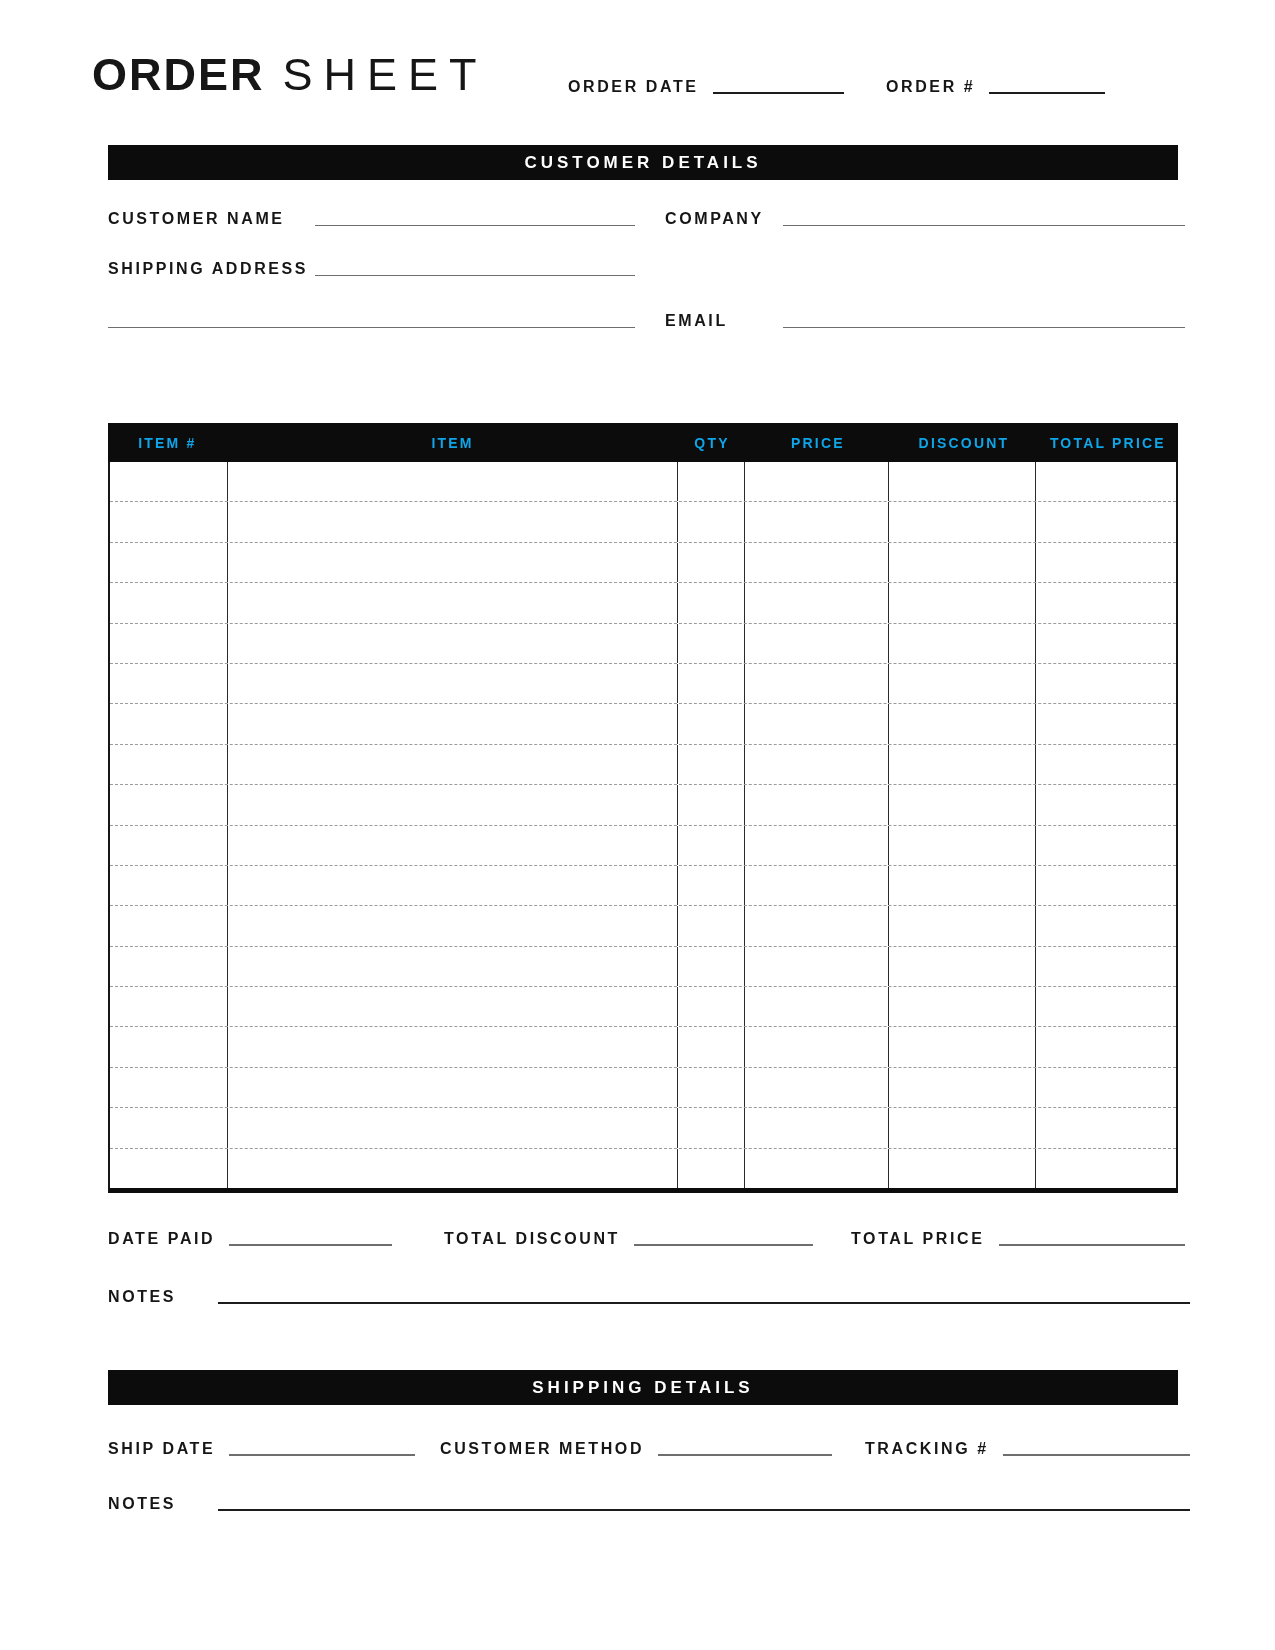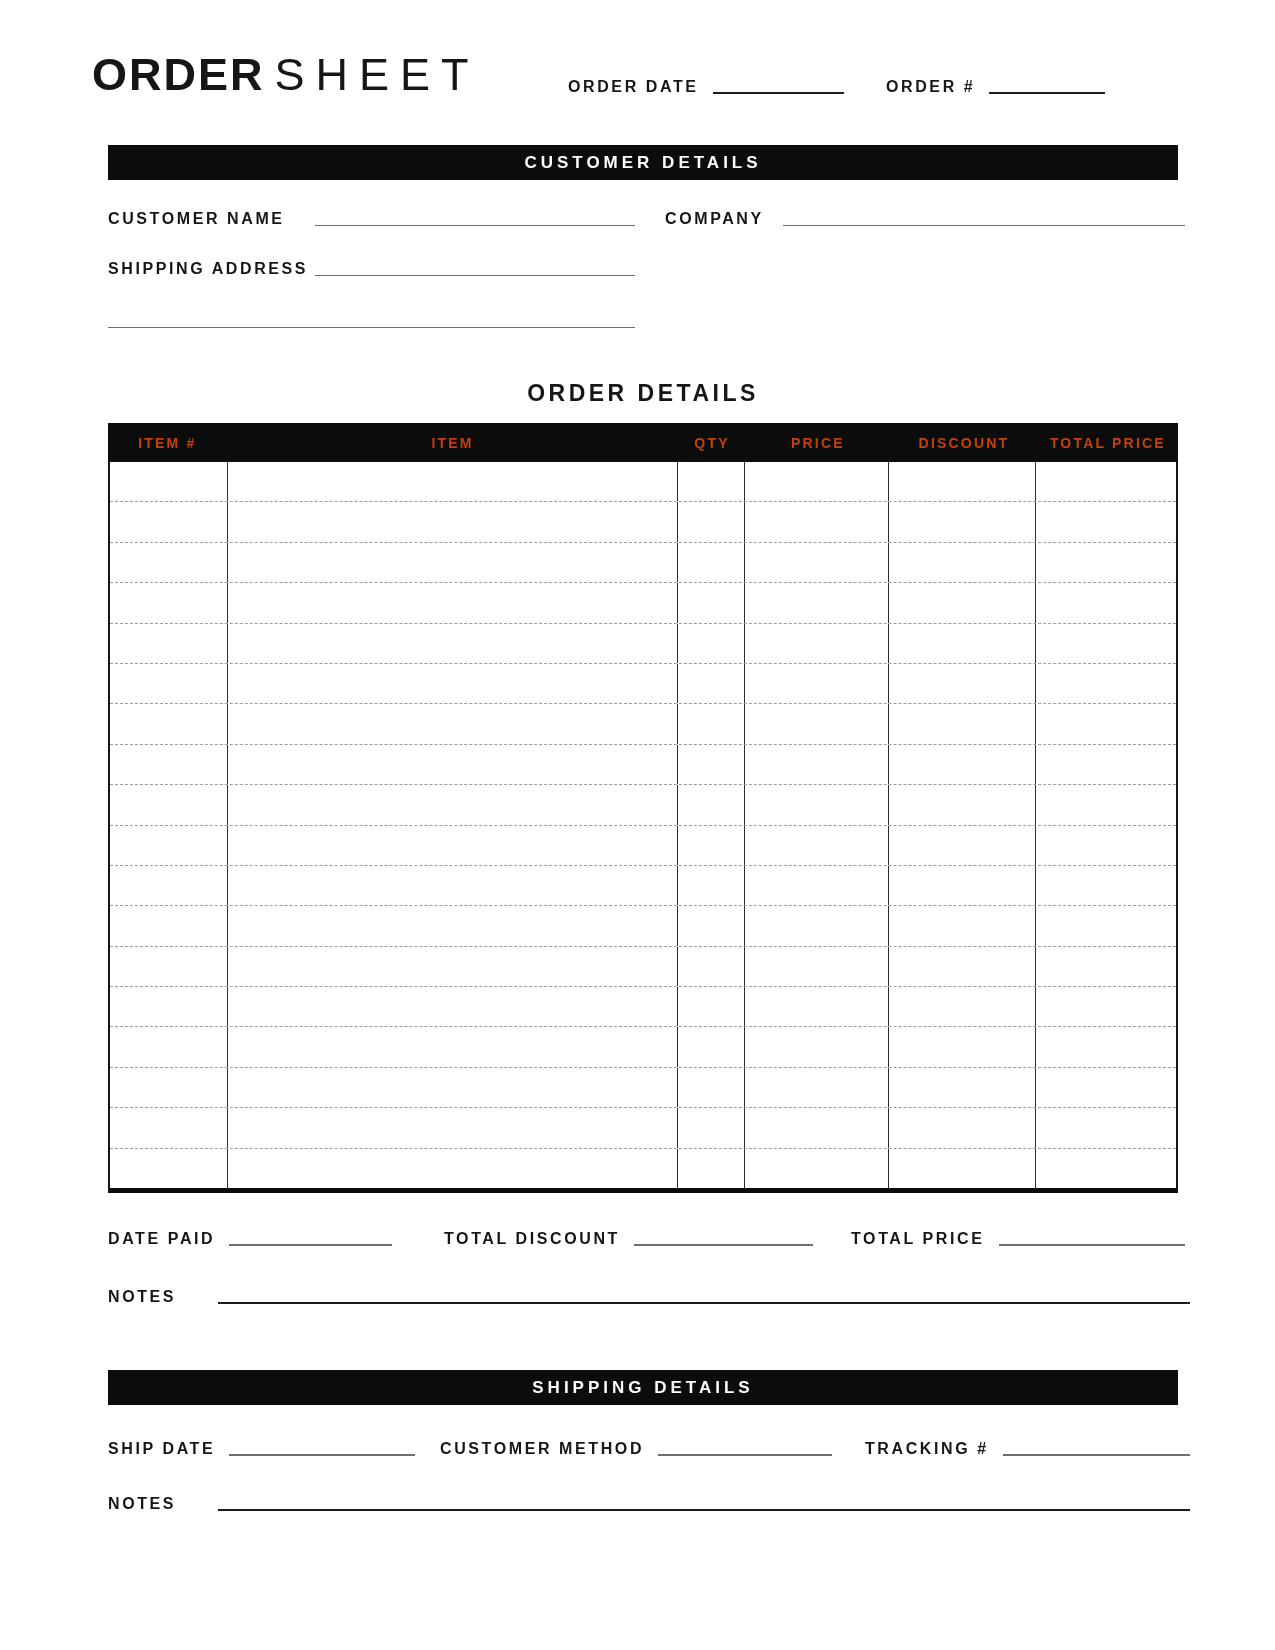--- a/index.html
+++ b/index.html
@@ -4,21 +4,21 @@
 <style>
   html,body { margin:0; padding:0; background:#ffffff; }
   .page {
     position:relative; width:1275px; height:1650px; background:#ffffff;
     font-family:"Liberation Sans", sans-serif; color:#161616; overflow:hidden;
   }
 
   
   .title { position:absolute; left:92px; top:52px; font-size:45px; line-height:1; white-space:nowrap; }
   .t-bold  { font-weight:700; letter-spacing:2px; }
-  .t-light { font-weight:400; letter-spacing:11px; margin-left:10px; }
+  .t-light { font-weight:400; letter-spacing:11px; margin-left:18px; }
 
   
   .field { position:absolute; display:flex; align-items:flex-end; height:24px; }
   .label { font-weight:700; font-size:16px; letter-spacing:2.6px; line-height:1; padding-bottom:3px; white-space:nowrap; }
   .fill-line { flex:1; height:1px; border-bottom:2px solid #6e6e6e; margin-bottom:4px; min-width:30px;
                font-size:14px; line-height:1; }
   .fill-line.dark { border-bottom-color:#1c1c1c; }
   .fill-line.thin { border-bottom-width:1.5px; }
   .gap-md { margin-left:14px; }
   .gap-xl { margin-left:42px; }
@@ -36,21 +36,21 @@
 
   
   .order-heading {
     position:absolute; left:108px; top:380px; width:1070px; text-align:center;
     font-size:23px; font-weight:700; letter-spacing:3.5px;
   }
 
   
   .order-table { position:absolute; left:108px; top:423px; width:1070px; }
   .table-header { display:flex; height:39px; background:#0c0c0c; align-items:center; }
-  .table-header .th { box-sizing:border-box; text-align:center; color:#c2410c;
+  .table-header .th { box-sizing:border-box; text-align:center; color:#0ea5e9;
                       font-size:14px; font-weight:700; letter-spacing:2.2px; }
   .table-body {
     box-sizing:border-box; height:731px; display:flex; flex-direction:column;
     border-left:2px solid #161616; border-right:2px solid #161616; border-bottom:5px solid #0c0c0c;
   }
   .tr { flex:1; display:flex; border-bottom:1.5px dashed #9b9b9b; }
   .tr:last-child { border-bottom:none; }
   .td { box-sizing:border-box; border-right:1.5px solid #2a2a2a; font-size:13px; }
   .td:last-child { border-right:none; }
 </style>
@@ -85,22 +85,25 @@
     <span class="fill-line thin"></span>
   </div>
   <div class="field" style="left:108px; top:308px; width:527px;">
     <span class="fill-line thin" style="margin-left:0;"></span>
   </div>
 
   <div class="field" style="left:665px; top:206px; width:520px;">
     <span class="label label-w-right">COMPANY</span>
     <span class="fill-line thin"></span>
   </div>
-
-  <div class="order-heading">ORDER DETAILS</div>
+  <div class="field" style="left:665px; top:308px; width:520px;">
+    <span class="label label-w-right">EMAIL</span>
+    <span class="fill-line thin"></span>
+  </div>
+
 
   <div class="order-table">
     <div class="table-header">
         <div class="th" style="width: 11.1%;">ITEM #</div>
         <div class="th" style="width: 42.2%; text-align: center;">ITEM</div>
         <div class="th" style="width: 6.3%;">QTY</div>
         <div class="th" style="width: 13.5%;">PRICE</div>
         <div class="th" style="width: 13.8%;">DISCOUNT</div>
         <div class="th" style="width: 13.1%;">TOTAL PRICE</div>
       </div>

